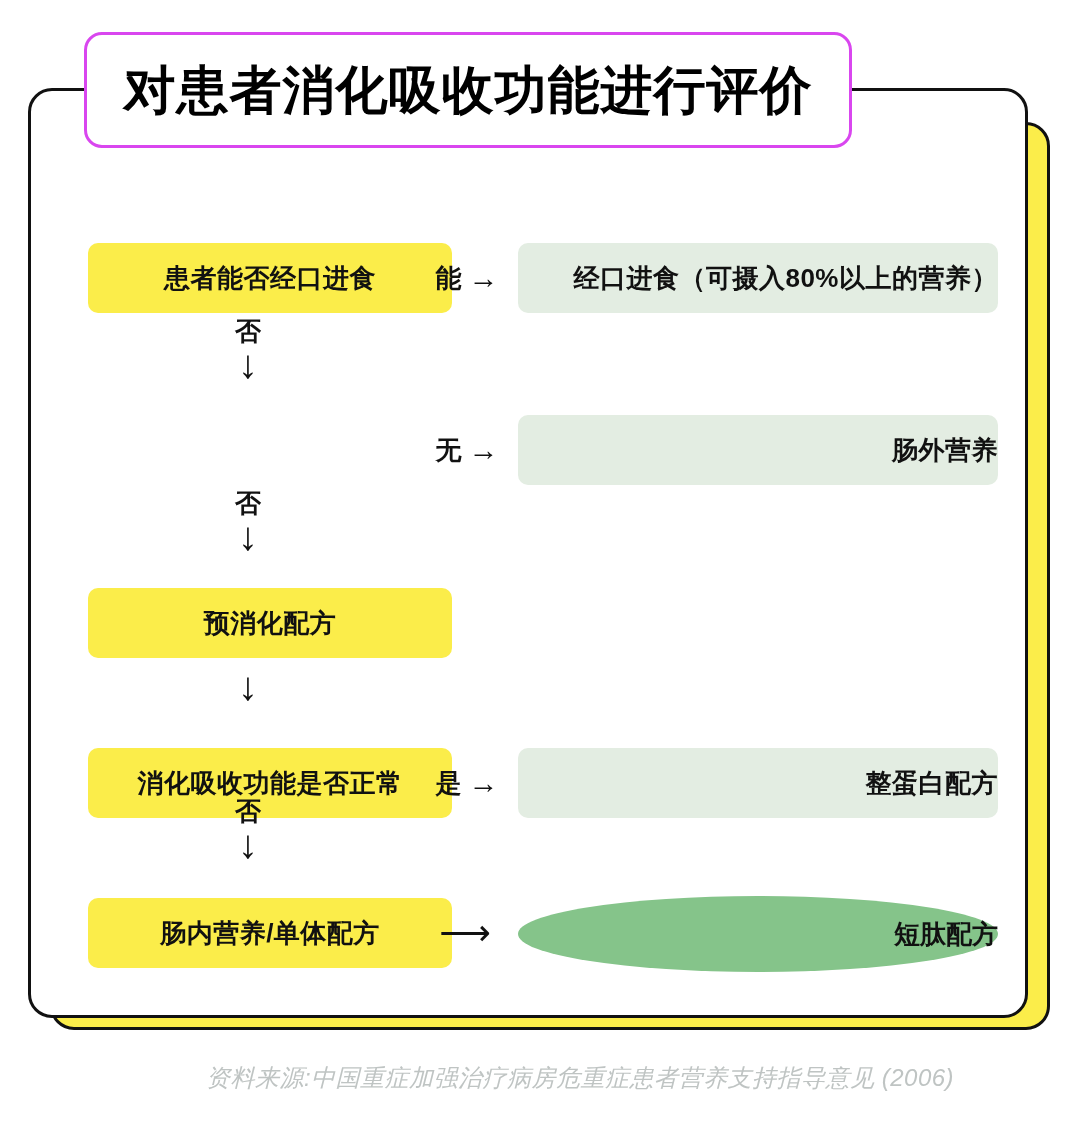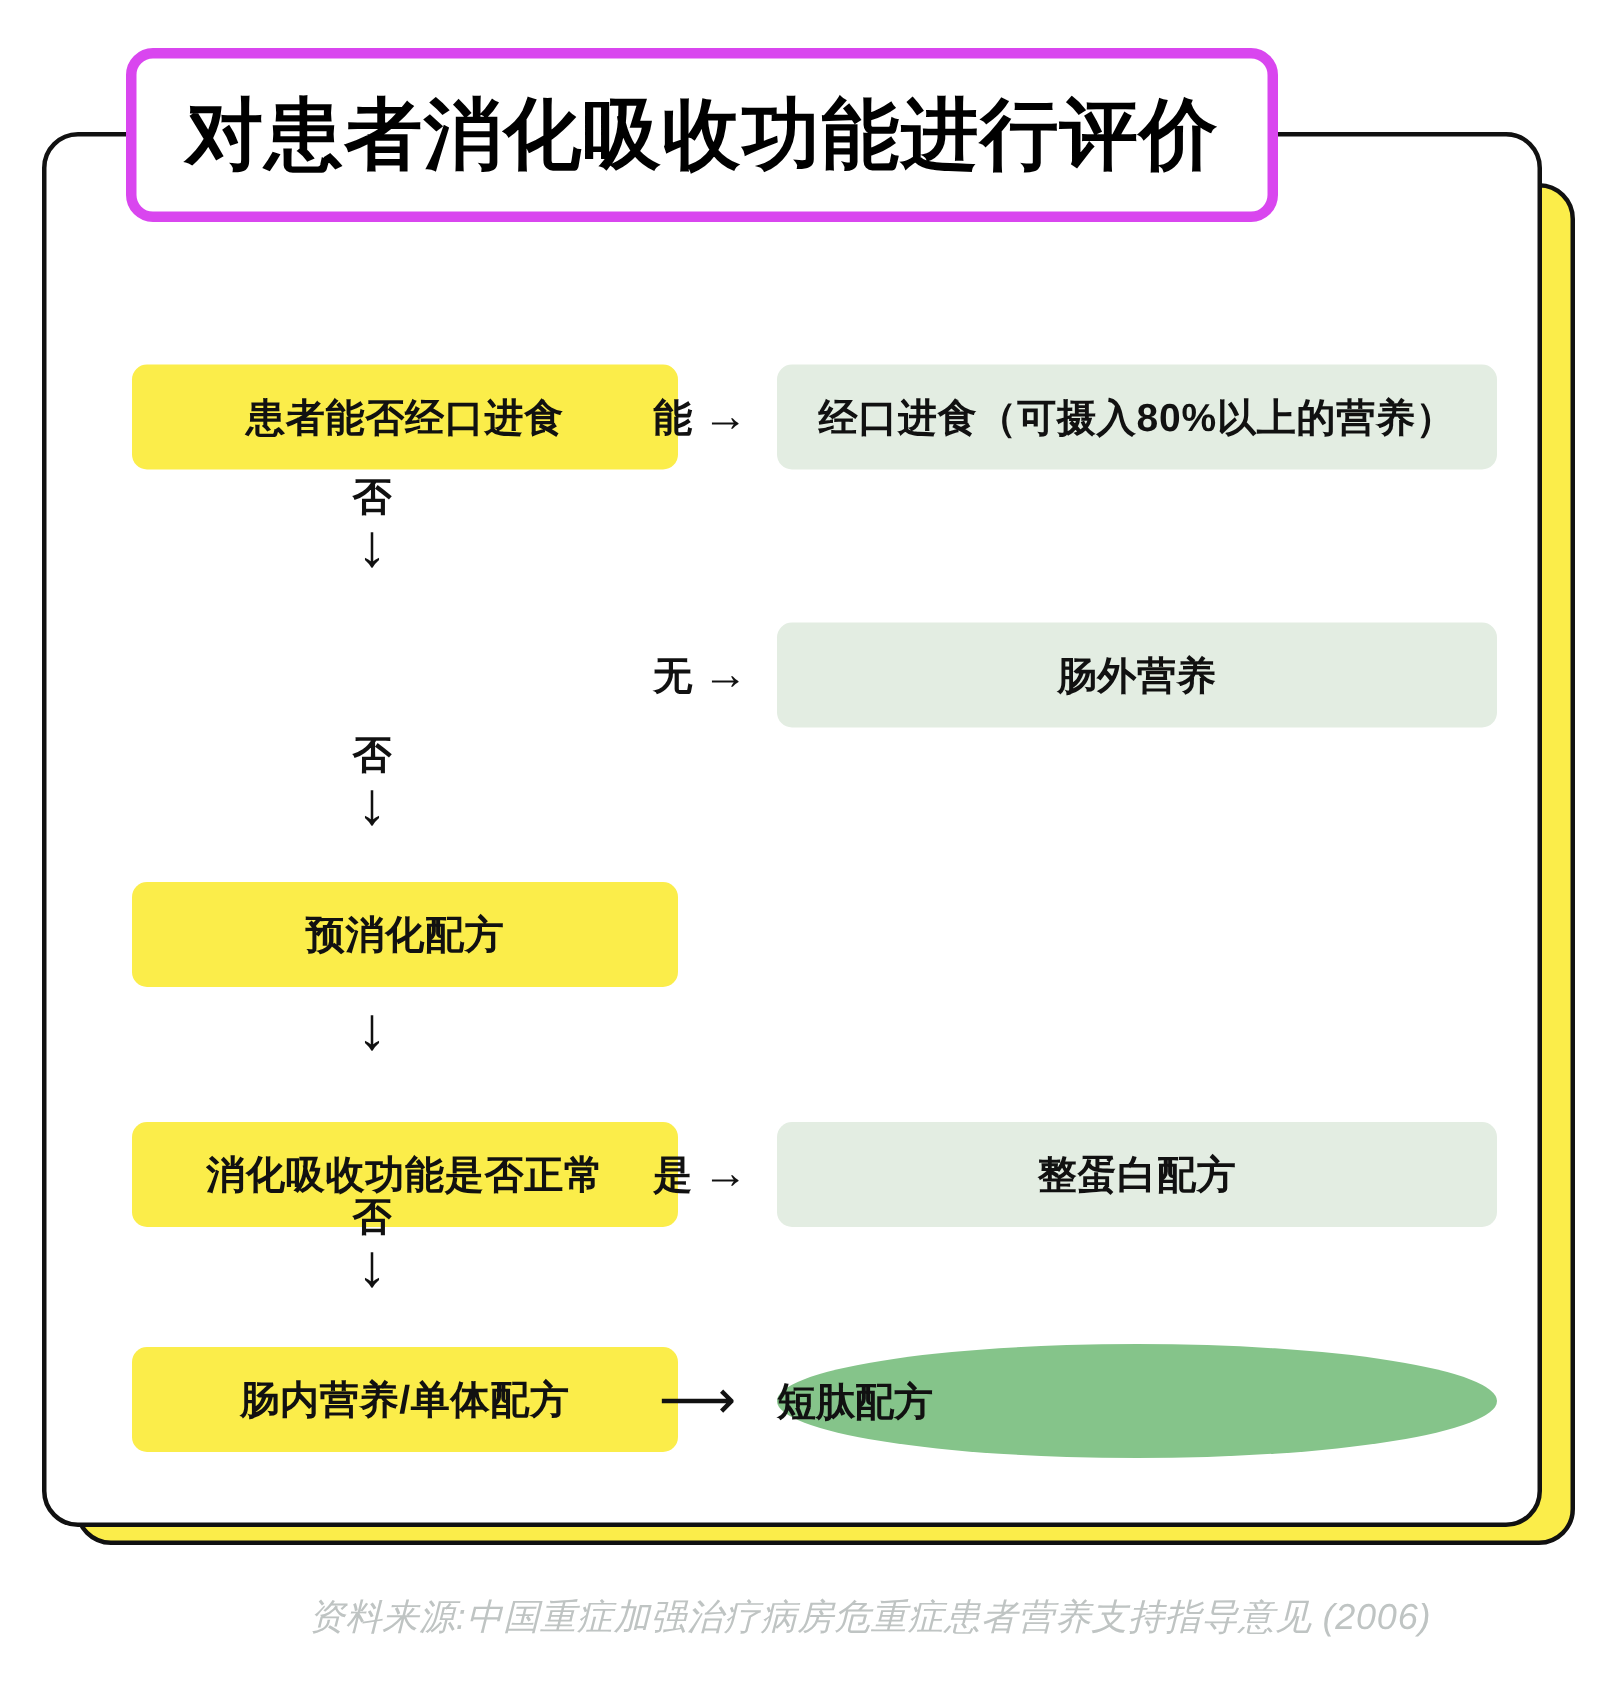--- a/index.html
+++ b/index.html
@@ -44,21 +44,21 @@
     border-radius: 24px;
     box-sizing: border-box;
   }
   .title-box {
     position: absolute;
     left: 84px;
     top: 32px;
     width: 768px;
     height: 116px;
     background: #ffffff;
-    border: 7px solid #d946ef;
+    border: 3px solid #d946ef;
     border-radius: 18px;
     box-sizing: border-box;
     display: flex;
     align-items: center;
     justify-content: center;
     z-index: 5;
   }
   .title-text {
     font-size: 52px;
     font-weight: 700;
@@ -106,41 +106,41 @@
   .node-green {
     position: absolute;
     left: 430px;
     top: 0;
     width: 480px;
     height: 70px;
     background: #E3EDE2;
     border-radius: 10px;
     display: flex;
     align-items: center;
-    justify-content: center;
+    justify-content: flex-end;
     box-sizing: border-box;
   }
   .node-green .node-label {
     font-size: 26px;
     font-weight: 600;
     color: #111111;
     white-space: nowrap;
     letter-spacing: 0.5px;
   }
   .node-ellipse {
     position: absolute;
     left: 430px;
     top: -2px;
     width: 480px;
     height: 76px;
     background: #85C48A;
     border-radius: 50% / 50%;
     display: flex;
     align-items: center;
-    justify-content: flex-start;
+    justify-content: flex-end;
     box-sizing: border-box;
   }
   .node-ellipse .node-label {
     font-size: 26px;
     font-weight: 700;
     color: #111111;
     white-space: nowrap;
   }
 
   

